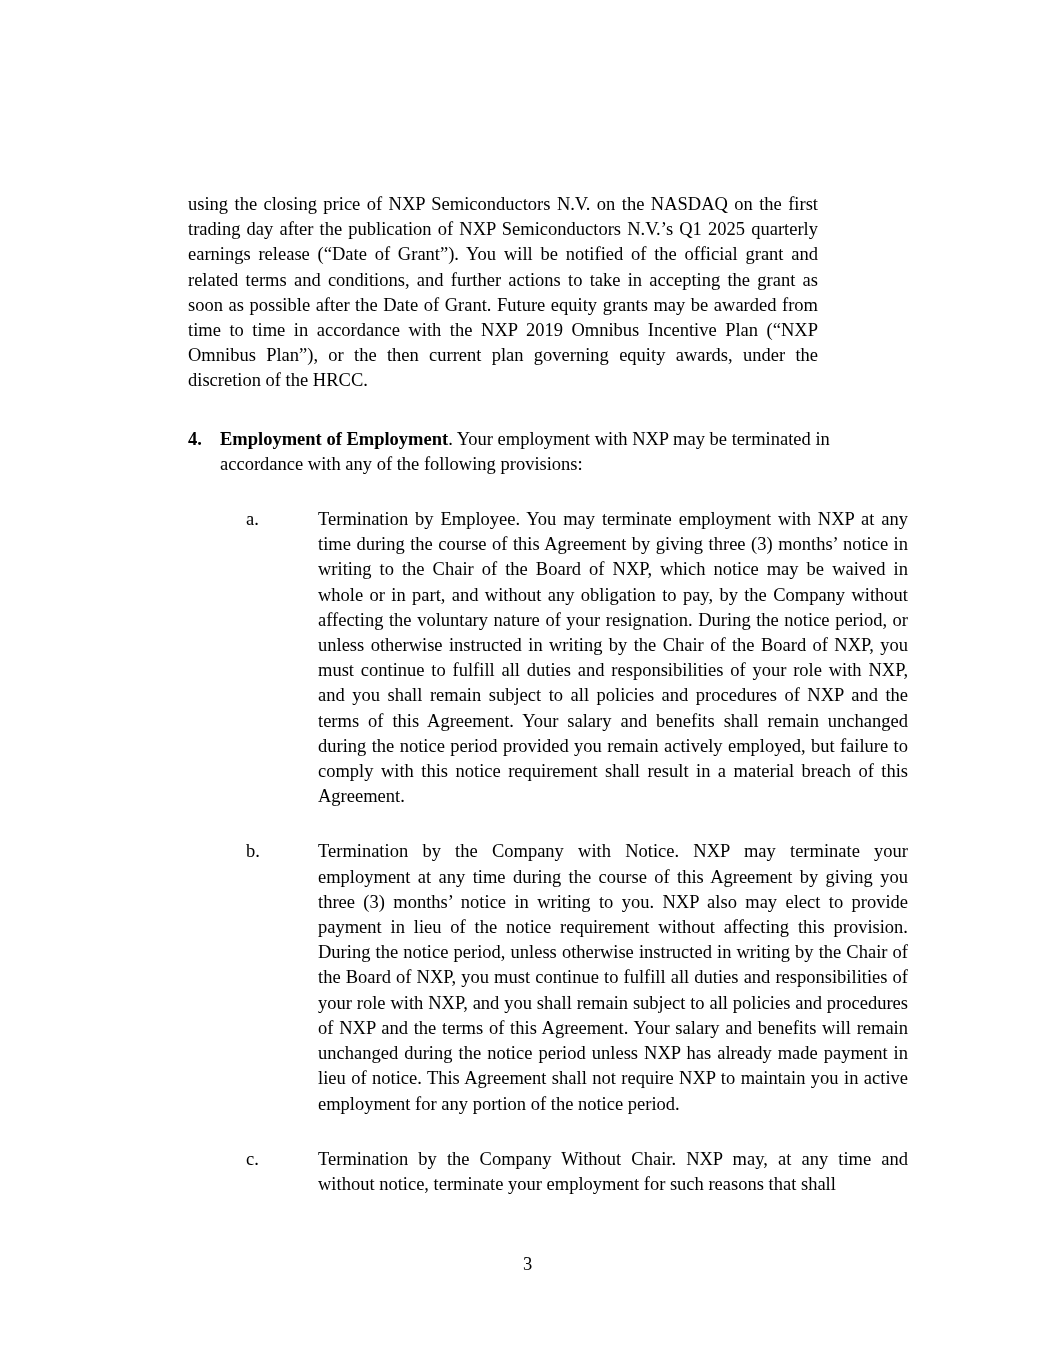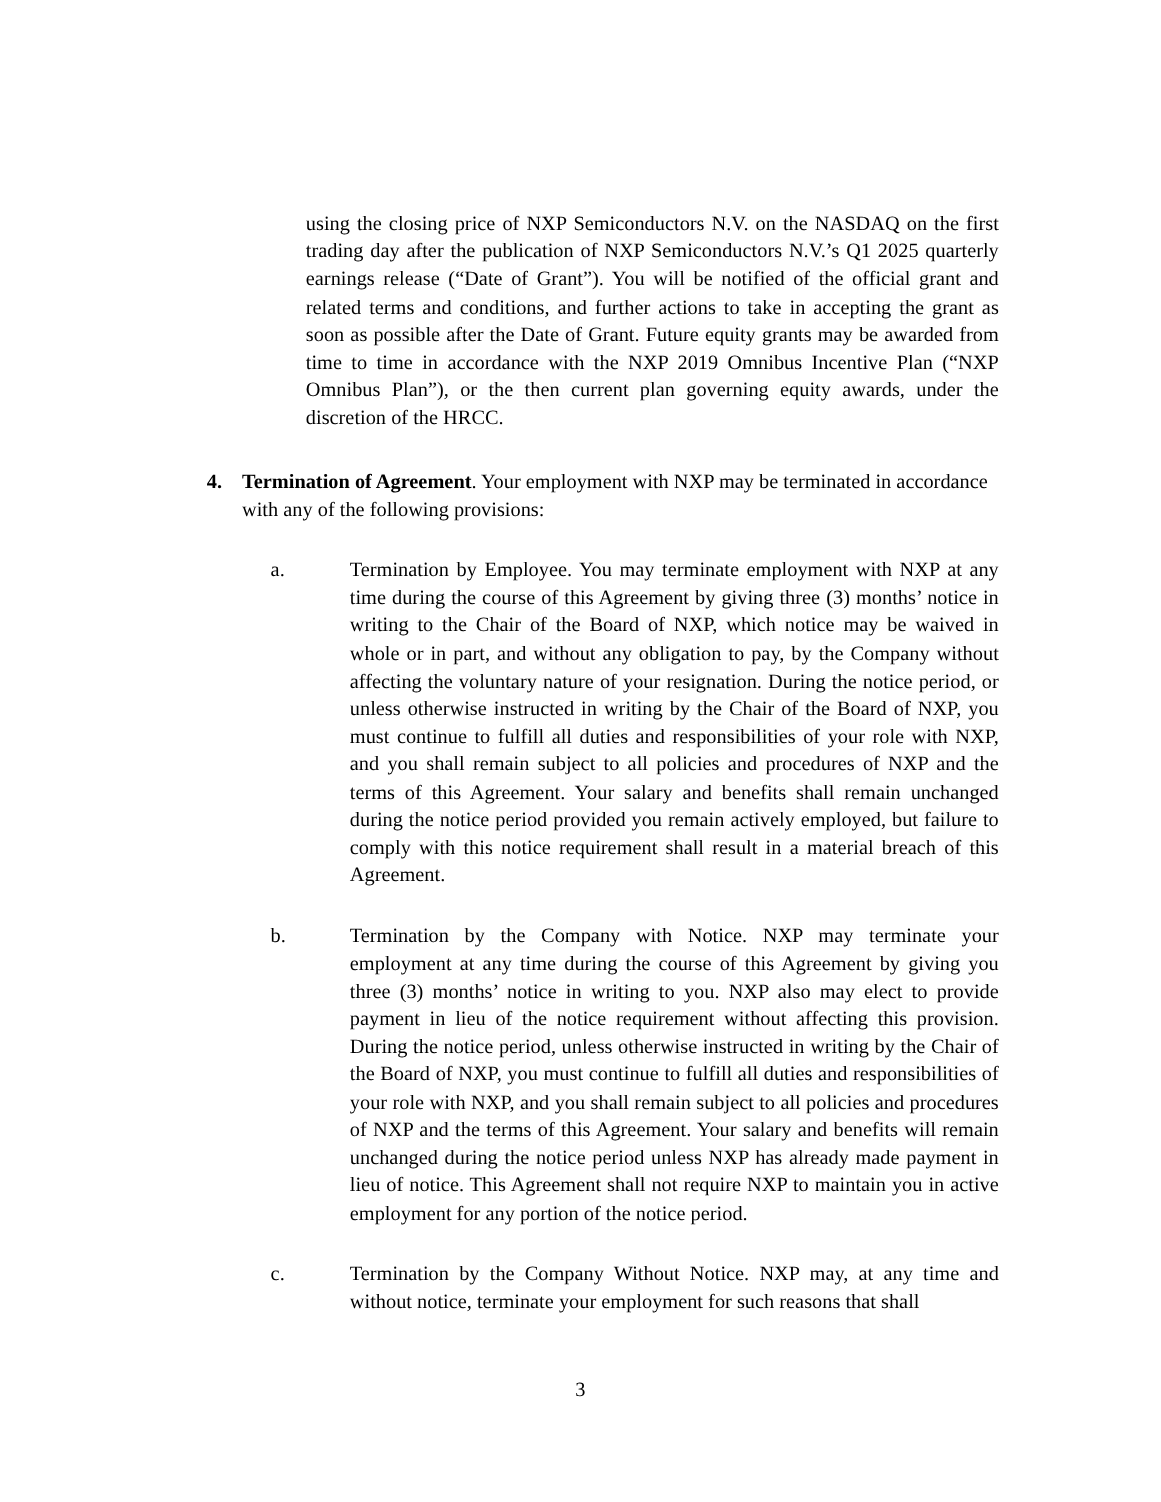--- a/index.html
+++ b/index.html
@@ -29,21 +29,20 @@
     width: 720px;
   }
   p {
     margin: 0;
     font-size: 18.5px;
     line-height: 25.2px;
     text-align: justify;
     text-justify: inter-word;
   }
   .para-indent {
-    margin-left: 90px;
     width: 630px;
   }
   .list-item {
     display: flex;
     align-items: flex-start;
   }
   .numbered {
     margin-top: 33px;
     margin-left: 0px;
     width: 720px;
@@ -100,36 +99,36 @@
 
 <div class="page">
 
   <div class="content">
 
     <p class="para-indent">using the closing price of NXP Semiconductors N.V. on the NASDAQ on the first trading day after the publication of NXP Semiconductors N.V.’s Q1 2025 quarterly earnings release (“Date of Grant”). You will be notified of the official grant and related terms and conditions, and further actions to take in accepting the grant as soon as possible after the Date of Grant. Future equity grants may be awarded from time to time in accordance with the NXP 2019 Omnibus Incentive Plan (“NXP Omnibus Plan”), or the then current plan governing equity awards, under the discretion of the HRCC.</p>
 
     <div class="list-item numbered">
       <div class="marker">4.</div>
       <div class="body">
-        <span class="bold">Termination of Agreement</span><span>. Your employment with NXP may be terminated in accordance with any of the following provisions:</span>
+        <span class="bold">Employment of Employment</span><span>. Your employment with NXP may be terminated in accordance with any of the following provisions:</span>
       </div>
     </div>
 
     <div class="list-item lettered">
       <div class="marker">a.</div>
       <div class="body">Termination by Employee. You may terminate employment with NXP at any time during the course of this Agreement by giving three (3) months’ notice in writing to the Chair of the Board of NXP, which notice may be waived in whole or in part, and without any obligation to pay, by the Company without affecting the voluntary nature of your resignation. During the notice period, or unless otherwise instructed in writing by the Chair of the Board of NXP, you must continue to fulfill all duties and responsibilities of your role with NXP, and you shall remain subject to all policies and procedures of NXP and the terms of this Agreement. Your salary and benefits shall remain unchanged during the notice period provided you remain actively employed, but failure to comply with this notice requirement shall result in a material breach of this Agreement.</div>
     </div>
 
     <div class="list-item lettered">
       <div class="marker">b.</div>
       <div class="body">Termination by the Company with Notice. NXP may terminate your employment at any time during the course of this Agreement by giving you three (3) months’ notice in writing to you. NXP also may elect to provide payment in lieu of the notice requirement without affecting this provision. During the notice period, unless otherwise instructed in writing by the Chair of the Board of NXP, you must continue to fulfill all duties and responsibilities of your role with NXP, and you shall remain subject to all policies and procedures of NXP and the terms of this Agreement. Your salary and benefits will remain unchanged during the notice period unless NXP has already made payment in lieu of notice. This Agreement shall not require NXP to maintain you in active employment for any portion of the notice period.</div>
     </div>
 
     <div class="list-item lettered">
       <div class="marker">c.</div>
-      <div class="body">Termination by the Company Without Notice. NXP may, at any time and without notice, terminate your employment for such reasons that shall</div>
+      <div class="body">Termination by the Company Without Chair. NXP may, at any time and without notice, terminate your employment for such reasons that shall</div>
     </div>
 
   </div>
 
   <div class="page-number">3</div>
 
 </div>
 
 </body></html>

